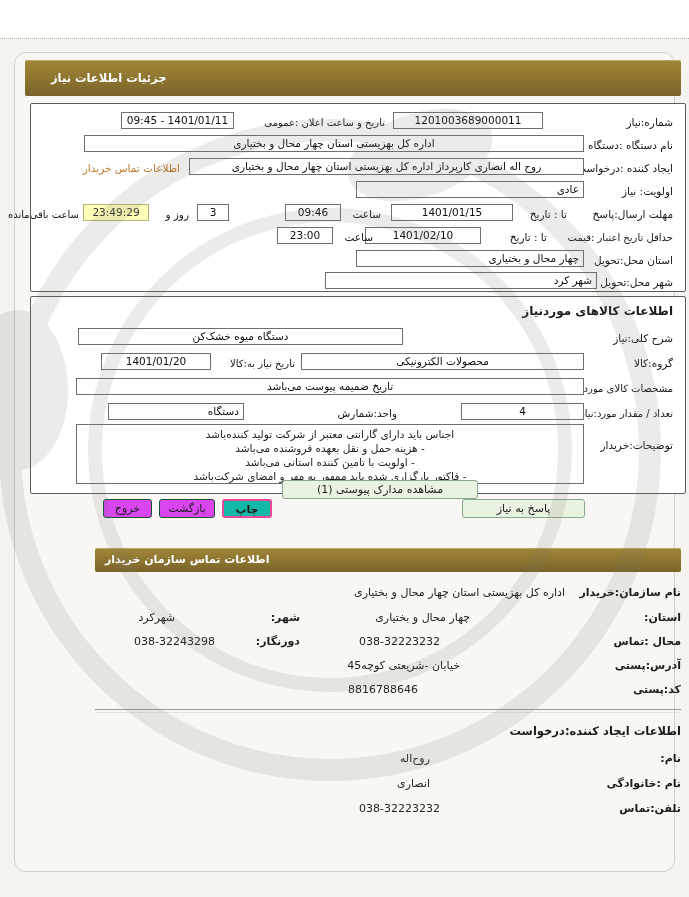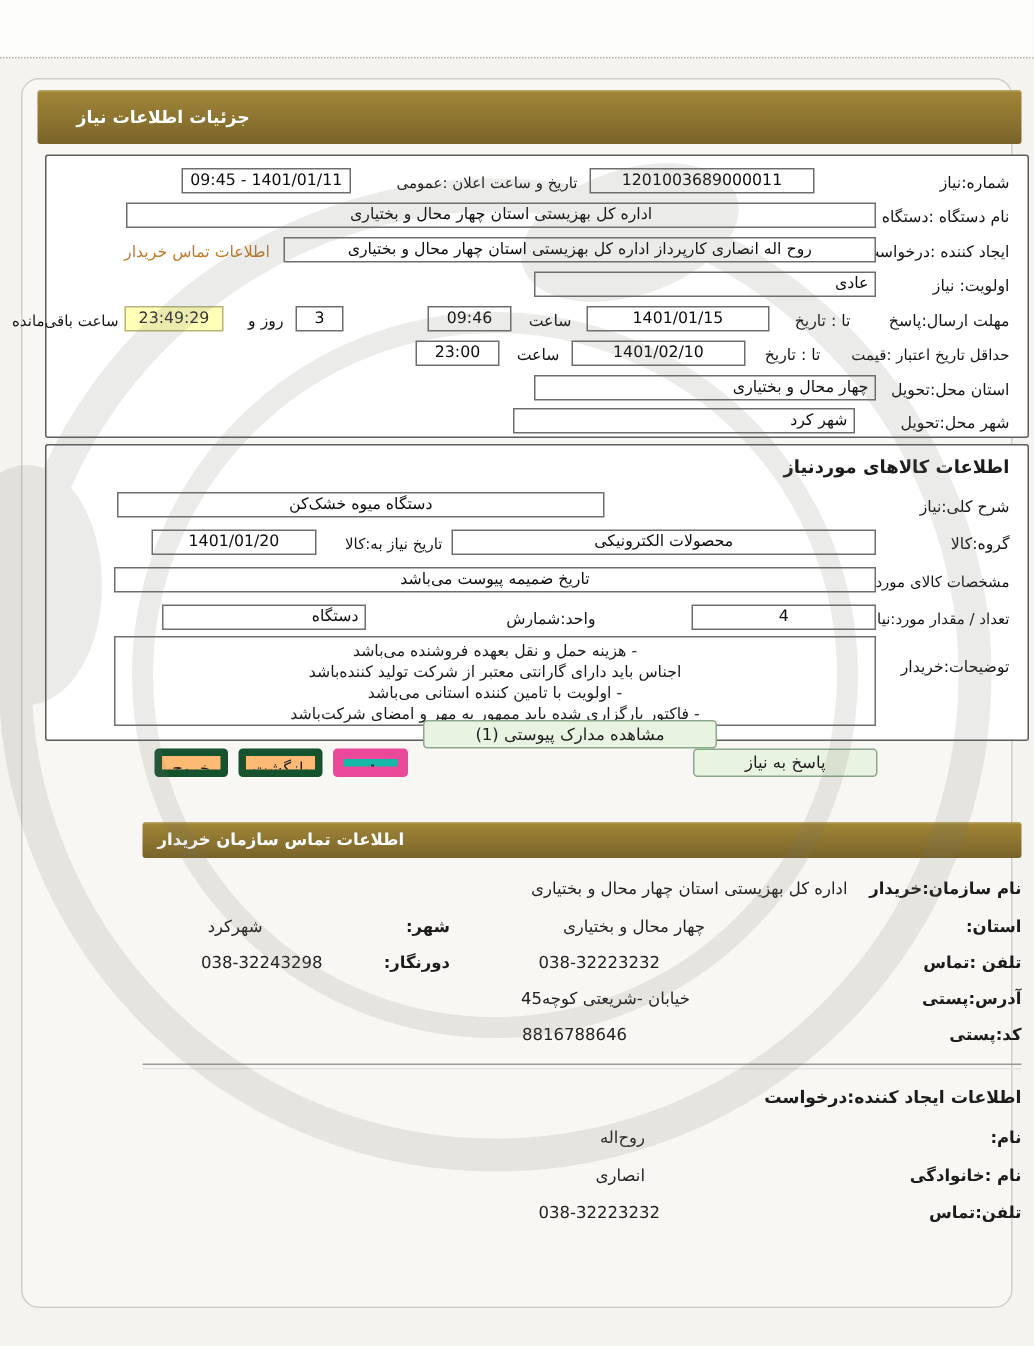--- a/index.html
+++ b/index.html
@@ -17,22 +17,22 @@
   .lbl{position:absolute;font-size:10.5px;line-height:17px;height:17px;white-space:nowrap;color:#161616;}
   .f10{font-size:10px;}
   .box{position:absolute;height:17px;line-height:15px;box-sizing:border-box;background:#fff;border:1px solid #6e6e6e;font-size:10.5px;padding:0 4px;white-space:nowrap;overflow:hidden;color:#0e0e0e;}
   .box.c{text-align:center;}
   .yellow{background:#ffffb8;border-color:#b9b37f;color:#333;}
   .ta{position:absolute;box-sizing:border-box;background:#fff;border:1px solid #6e6e6e;font-size:10.5px;text-align:center;padding-top:2px;overflow:hidden;}
   .ta div{line-height:14px;white-space:nowrap;}
   .link{position:absolute;font-size:10.5px;line-height:17px;white-space:nowrap;color:#c07a2a;cursor:pointer;}
   .btn{position:absolute;height:19px;line-height:17px;box-sizing:border-box;text-align:center;font-size:11px;border-radius:3px;cursor:pointer;white-space:nowrap;overflow:hidden;}
   .btn.green{background:#e9f3e2;border:1px solid #8aa98a;}
-  .btn.pink{background:#fdba74;border:5px solid #14532d;}
-  .btn.plain{background:#14b8a6;border:7px solid #ec4899;font-weight:bold;}
+  .btn.pink{background:#d946ef;border:1px solid #14532d;}
+  .btn.plain{background:#14b8a6;border:2px solid #ec4899;font-weight:bold;}
   .clbl{position:absolute;font-size:11px;font-weight:bold;white-space:nowrap;}
   .cval{position:absolute;font-size:11px;white-space:nowrap;color:#222;}
   .divider{position:absolute;height:2px;border-top:1px solid #9a9a9a;border-bottom:1px solid #e3e3e0;}
   .watermark{position:absolute;left:0;top:60px;z-index:40;opacity:.14;pointer-events:none;}
   .title2{position:absolute;font-size:12px;font-weight:bold;white-space:nowrap;}
 </style>
 </head>
 <body>
 
 <div class="page">
@@ -65,29 +65,29 @@
     <div class="box c" style="right:172px;top:100px;width:122px">1401/01/15</div>
     <div class="lbl" style="right:304px;top:102px">ساعت</div>
     <div class="box c" style="right:344px;top:100px;width:56px">09:46</div>
     <div class="box c" style="right:456px;top:100px;width:32px">3</div>
     <div class="lbl" style="right:496px;top:102px">روز و</div>
     <div class="box c yellow" style="right:536px;top:100px;width:66px">23:49:29</div>
     <div class="lbl f10" style="right:606px;top:102px">ساعت باقی‌مانده</div>
 
     <div class="lbl f10" style="right:12px;top:125px">حداقل تاریخ اعتبار :قیمت</div>
     <div class="lbl" style="right:138px;top:125px">تا : تاریخ</div>
-    <div class="box c" style="right:188px;top:123px;width:116px">1401/02/10</div>
+    <div class="box c" style="right:204px;top:123px;width:116px">1401/02/10</div>
     <div class="lbl" style="right:312px;top:125px">ساعت</div>
     <div class="box c" style="right:352px;top:123px;width:56px">23:00</div>
 
     <div class="lbl" style="right:12px;top:148px">استان محل:تحویل</div>
     <div class="box" style="right:101px;top:146px;width:228px">چهار محال و بختیاری</div>
 
     <div class="lbl" style="right:12px;top:170px">شهر محل:تحویل</div>
-    <div class="box" style="right:115px;top:168px;width:228px">شهر کرد</div>
+    <div class="box" style="right:88px;top:168px;width:272px">شهر کرد</div>
   </div>
 
   <div class="panel" style="left:30px;top:296px;width:654px;height:196px">
     <div class="title2" style="right:12px;top:7px">اطلاعات کالاهای موردنیاز</div>
 
     <div class="lbl" style="right:12px;top:33px">شرح کلی:نیاز</div>
     <div class="box c" style="right:282px;top:31px;width:325px">دستگاه میوه خشک‌کن</div>
 
     <div class="lbl" style="right:12px;top:58px">گروه:کالا</div>
     <div class="box c" style="right:101px;top:56px;width:283px">محصولات الکترونیکی</div>
@@ -97,22 +97,22 @@
     <div class="lbl f10" style="right:12px;top:83px">مشخصات کالای مورد:نیاز</div>
     <div class="box c" style="right:101px;top:81px;width:508px">تاریخ ضمیمه پیوست می‌باشد</div>
 
     <div class="lbl f10" style="right:12px;top:108px">تعداد / مقدار مورد:نیاز</div>
     <div class="box c" style="right:101px;top:106px;width:123px">4</div>
     <div class="lbl" style="right:288px;top:108px">واحد:شمارش</div>
     <div class="box" style="right:441px;top:106px;width:136px">دستگاه</div>
 
     <div class="lbl" style="right:12px;top:140px">توضیحات:خریدار</div>
     <div class="ta" style="right:101px;top:127px;width:508px;height:60px">
+      <div>اجناس باید دارای گارانتی معتبر از شرکت تولید کننده‌باشد</div>
       <div>- هزینه حمل و نقل بعهده فروشنده می‌باشد</div>
-      <div>اجناس باید دارای گارانتی معتبر از شرکت تولید کننده‌باشد</div>
       <div>- اولویت با تامین کننده استانی می‌باشد</div>
       <div>- فاکتور بارگزاری شده باید ممهور به مهر و امضای شرکت‌باشد</div>
     </div>
   </div>
 
   <div class="btn green" style="left:462px;top:499px;width:123px">پاسخ به نیاز</div>
   <div class="btn green" style="left:282px;top:480px;width:196px">مشاهده مدارک پیوستی (1)</div>
   <div class="btn plain" style="left:222px;top:499px;width:50px">چاپ</div>
   <div class="btn pink" style="left:159px;top:499px;width:56px">بازگشت</div>
   <div class="btn pink" style="left:103px;top:499px;width:49px">خروج</div>
@@ -122,21 +122,21 @@
   </div>
 
   <div class="clbl" style="right:8px;top:586px">نام سازمان:خریدار</div>
   <div class="cval" style="right:124px;top:586px">اداره کل بهزیستی استان چهار محال و بختیاری</div>
 
   <div class="clbl" style="right:8px;top:611px">استان:</div>
   <div class="cval" style="right:219px;top:611px">چهار محال و بختیاری</div>
   <div class="clbl" style="right:389px;top:611px">شهر:</div>
   <div class="cval" style="right:514px;top:611px">شهرکرد</div>
 
-  <div class="clbl" style="right:8px;top:635px">تلفن :تماس</div>
+  <div class="clbl" style="right:8px;top:635px">محال :تماس</div>
   <div class="cval" style="right:249px;top:635px">038-32223232</div>
   <div class="clbl" style="right:389px;top:635px">دورنگار:</div>
   <div class="cval" style="right:474px;top:635px">038-32243298</div>
 
   <div class="clbl" style="right:8px;top:659px">آدرس:پستی</div>
   <div class="cval" style="right:229px;top:659px">خیابان -شریعتی کوچه45</div>
 
   <div class="clbl" style="right:8px;top:683px">کد:پستی</div>
   <div class="cval" style="right:271px;top:683px">8816788646</div>
 

